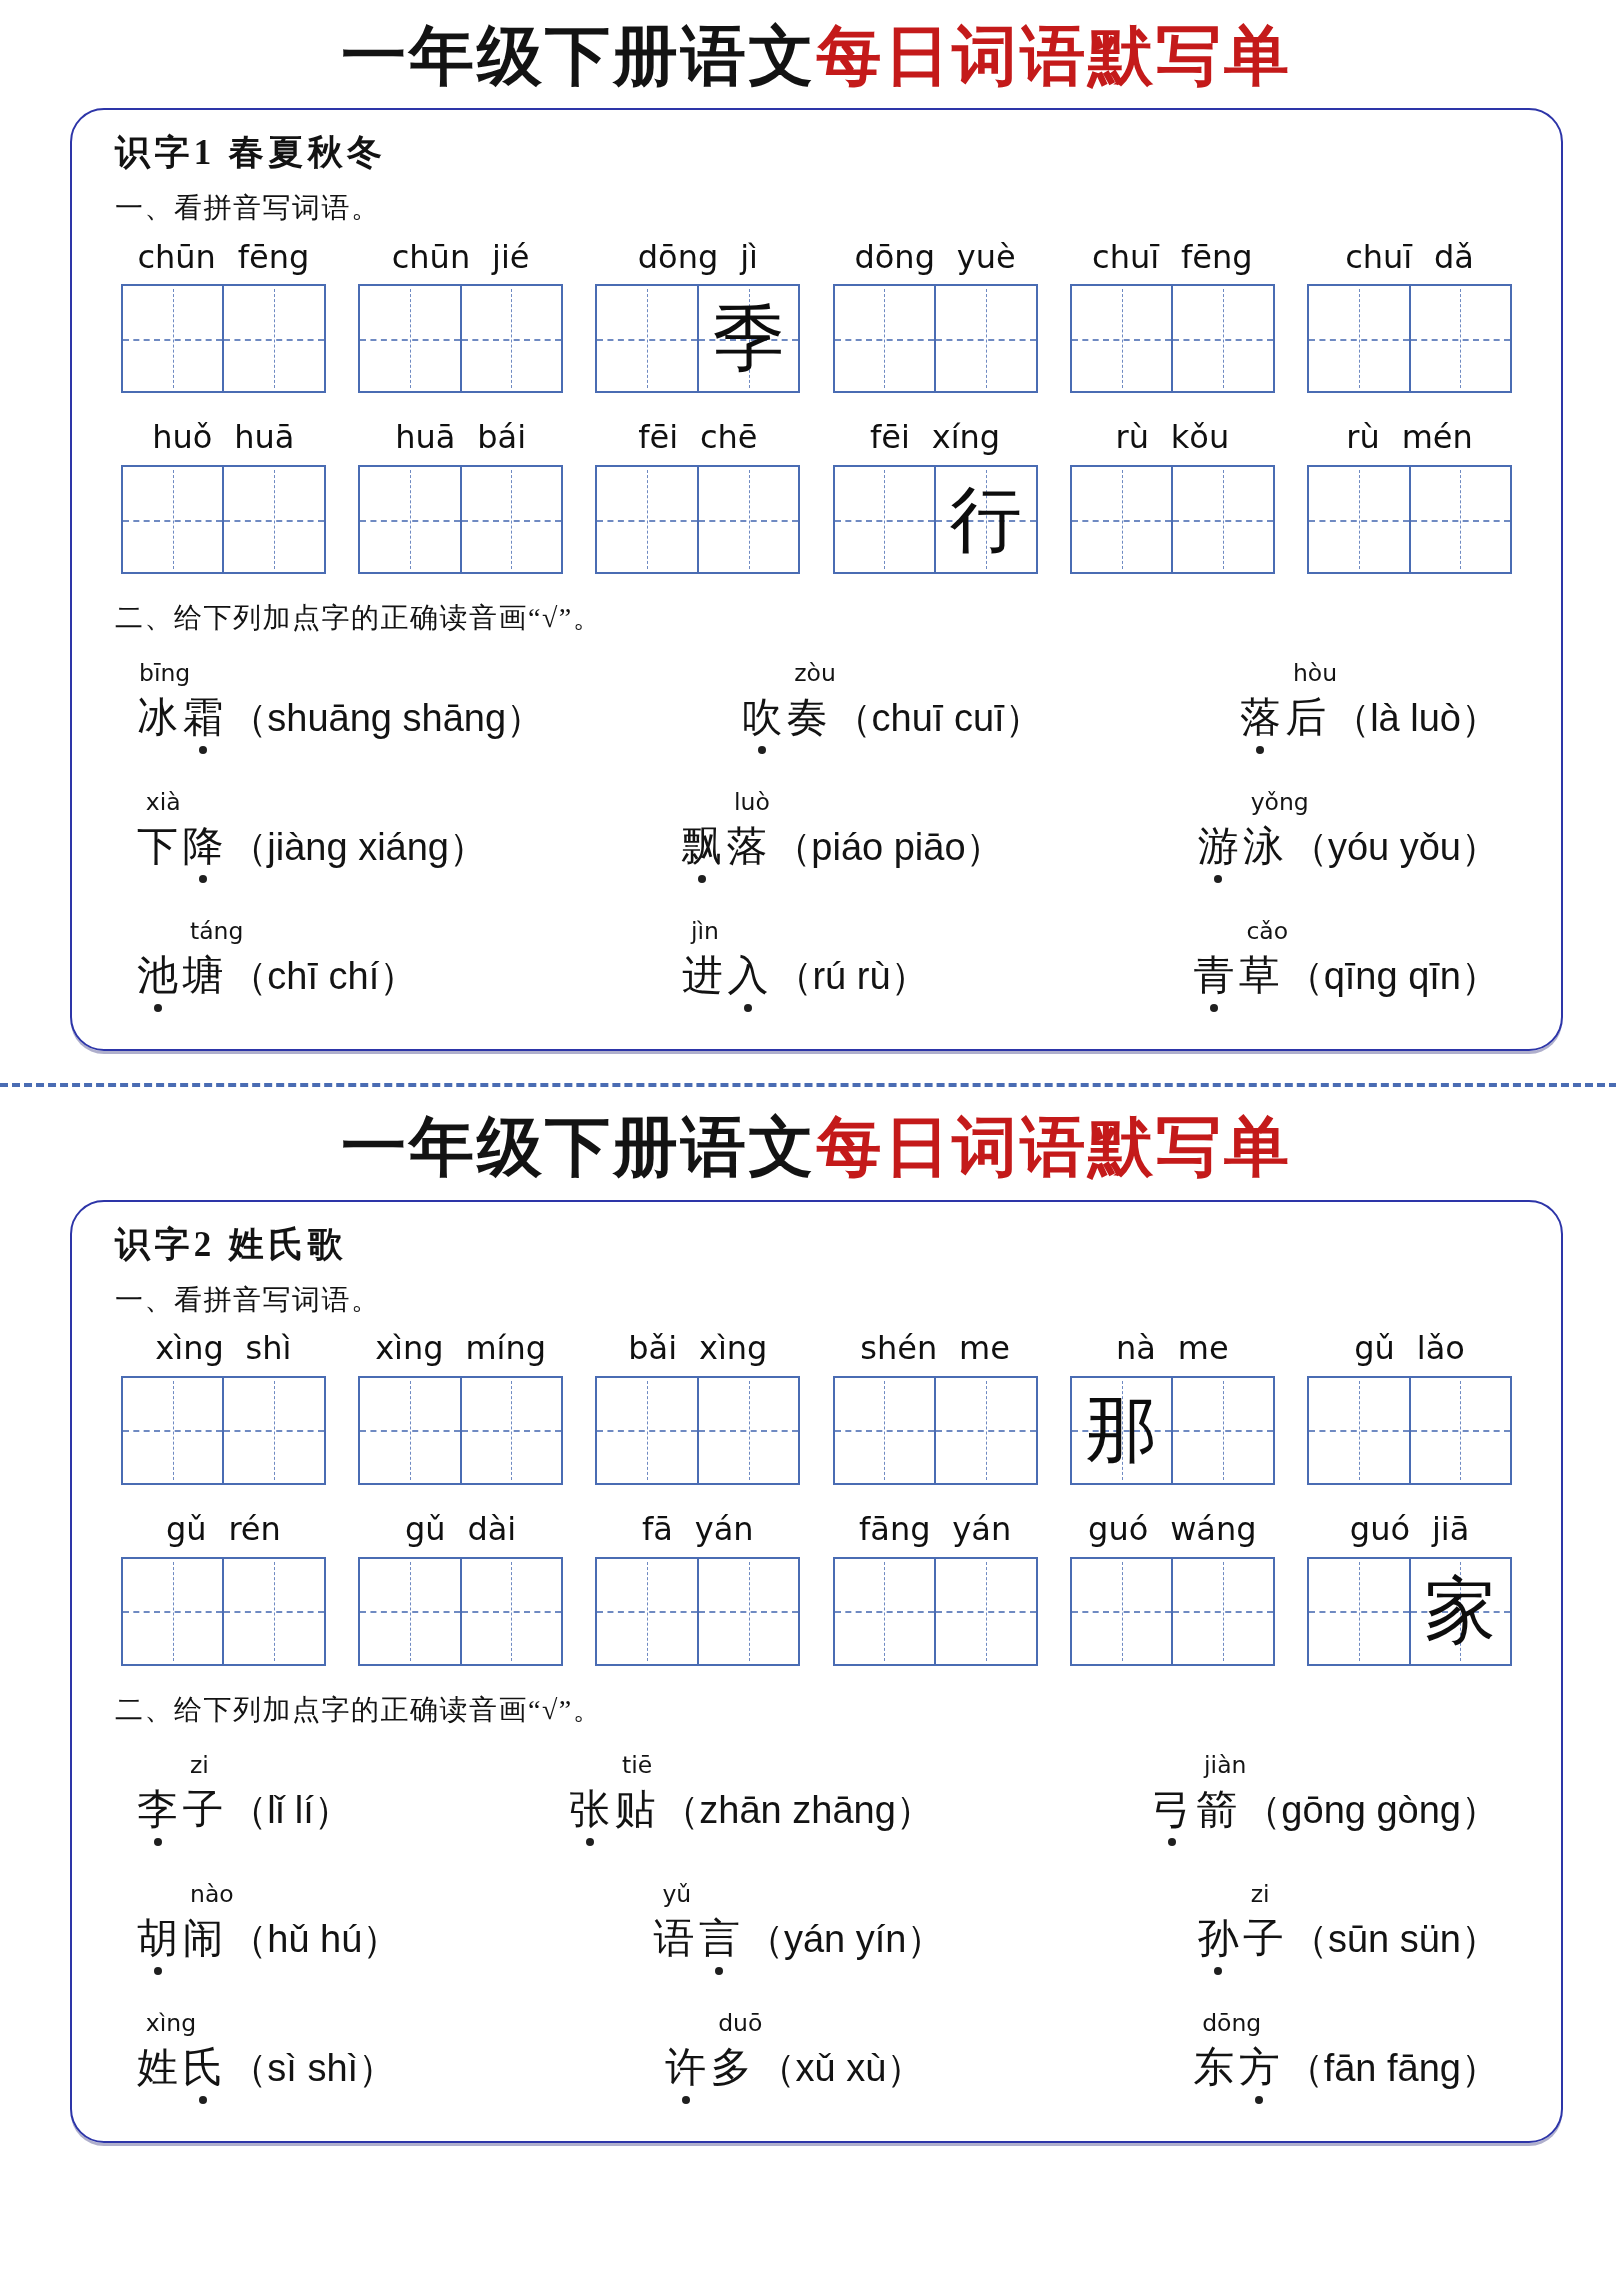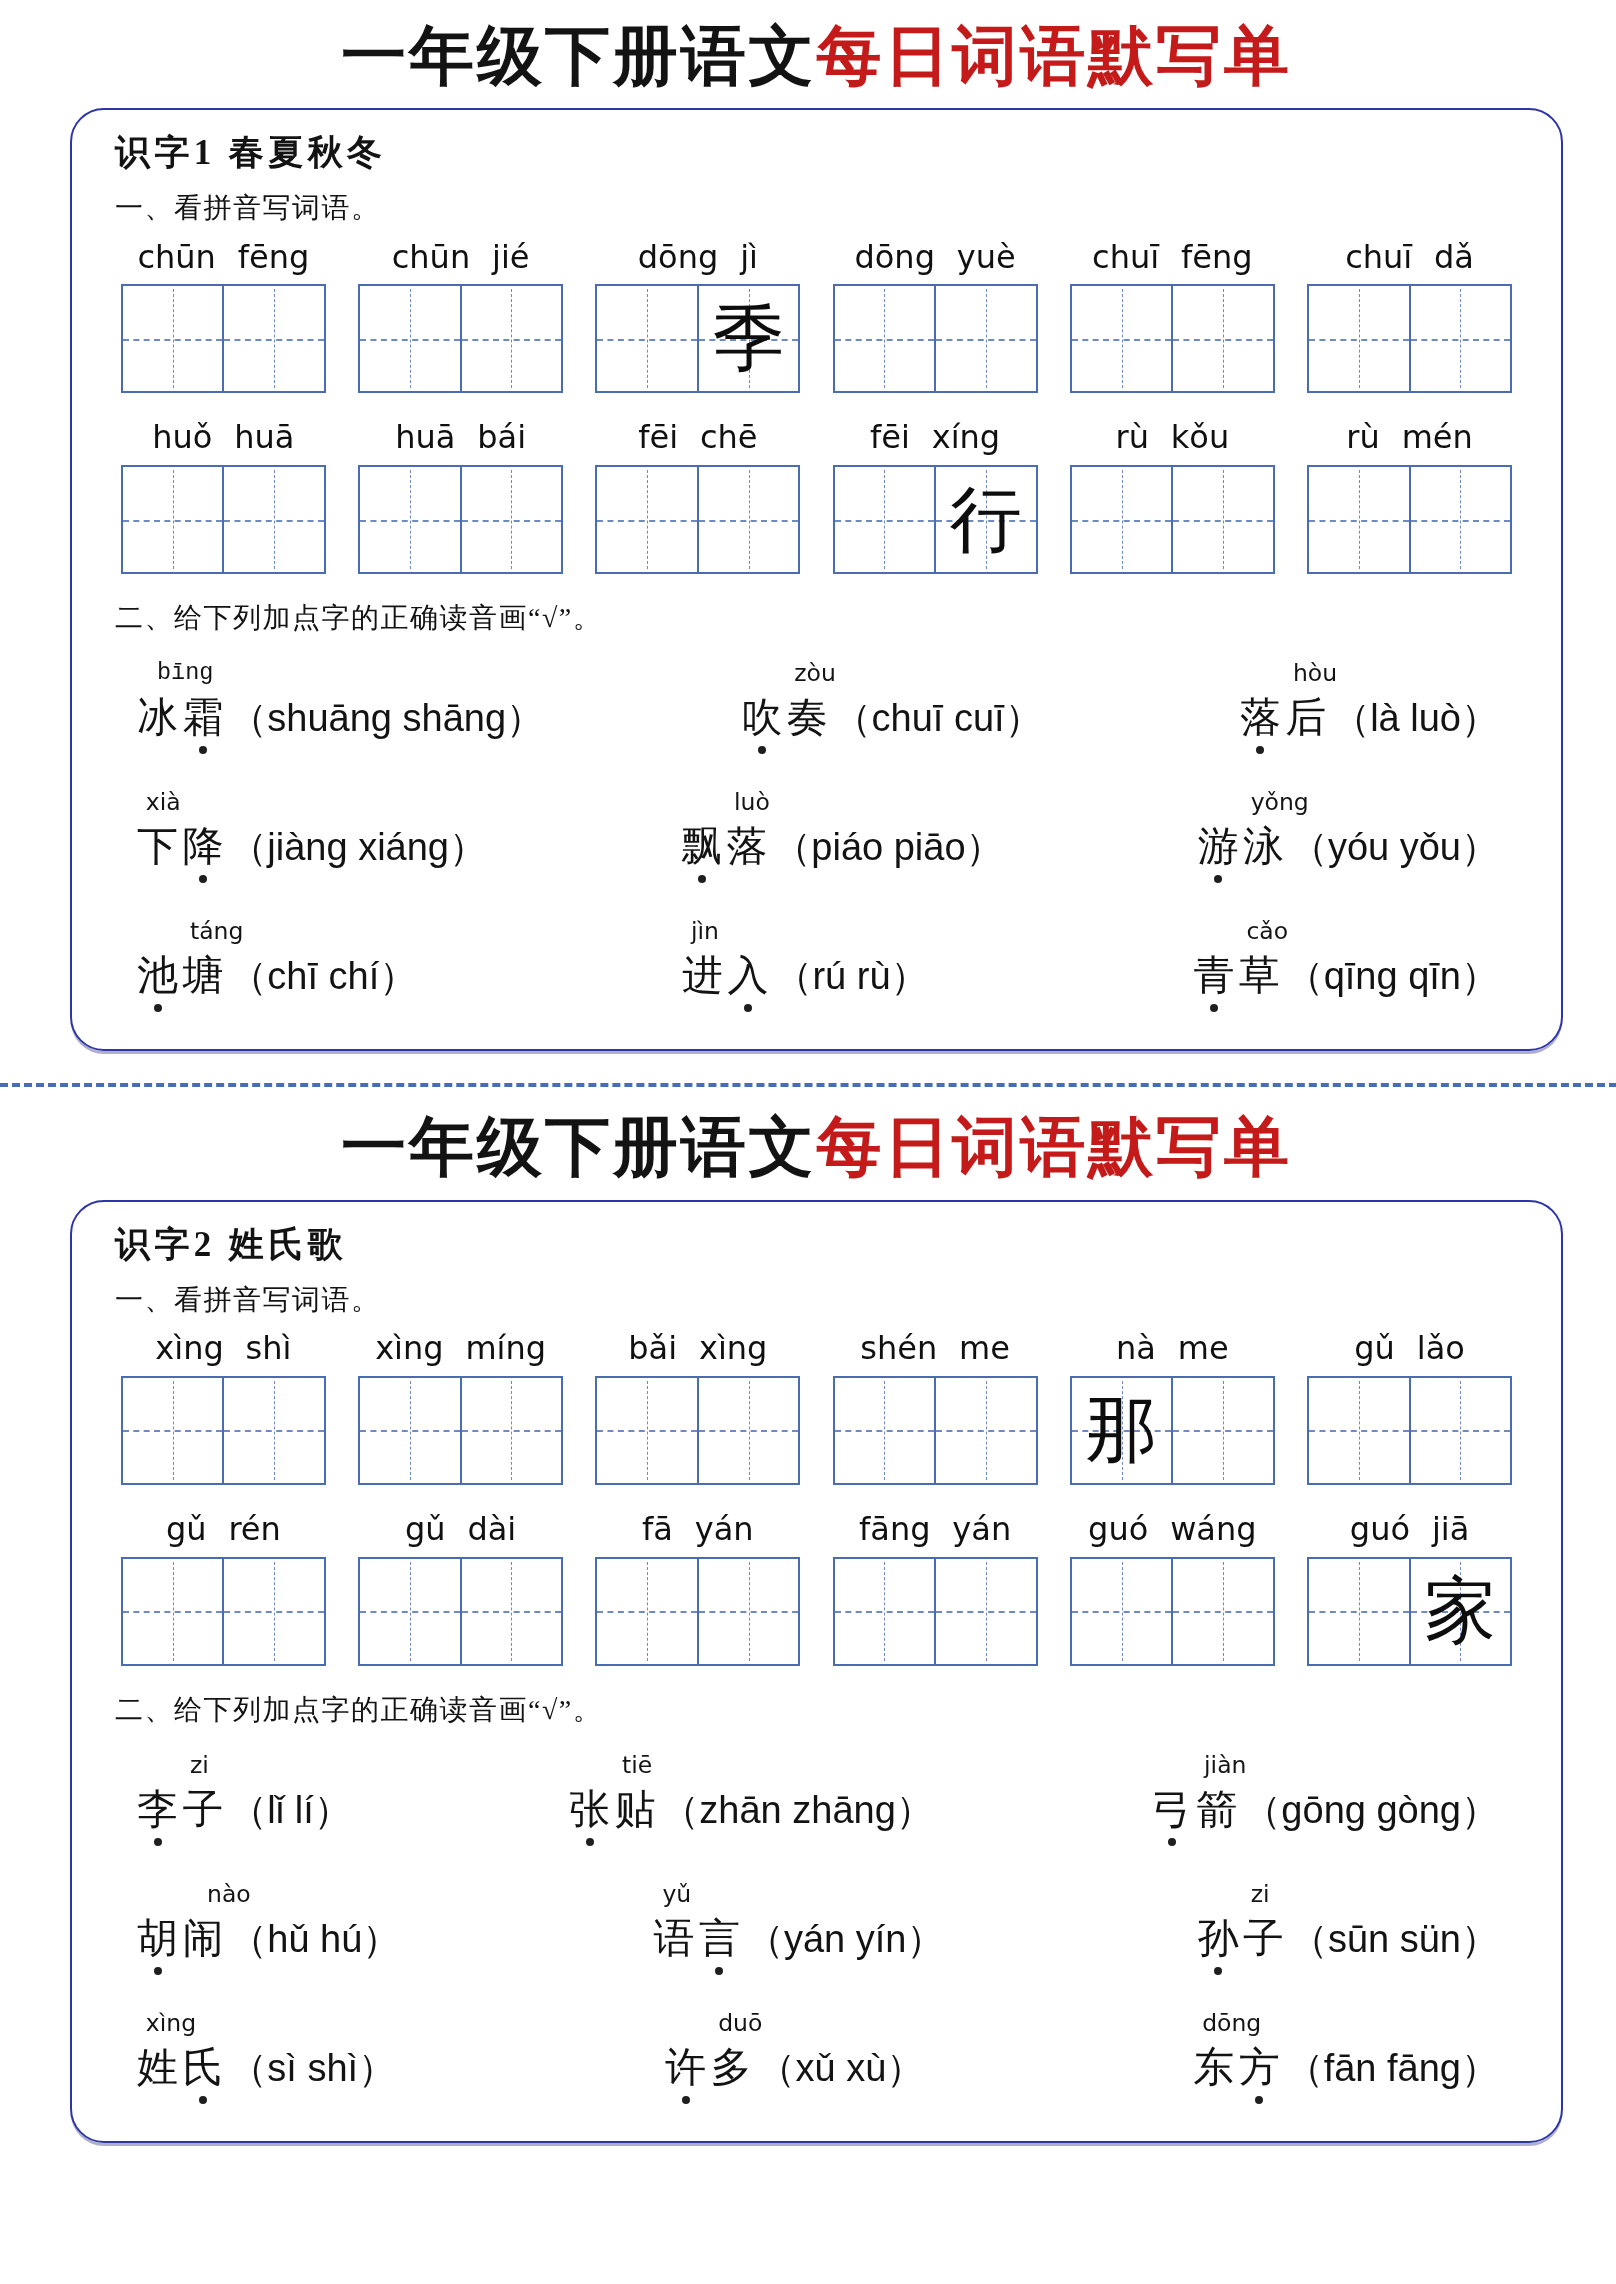--- a/index.html
+++ b/index.html
@@ -169,21 +169,21 @@
               <div class="grid">
                 <div class="cell"></div>
                 <div class="cell"></div>
               </div>
             </div>
           </div>
         </div>
       <div class="part-label part2">二、给下列加点字的正确读音画“√”。</div>
       <div>
           <div class="p2-row">
-            <div class="p2-item"><span class="hint" style="left: 20px; font-family: Liberation Mono, monospace;">bīng</span><span class="char">冰</span><span class="char dotted">霜</span><span class="opts">（shuāng shāng）</span></div>
+            <div class="p2-item"><span class="hint" style="left: 2px;">bīng</span><span class="char">冰</span><span class="char dotted">霜</span><span class="opts">（shuāng shāng）</span></div>
             <div class="p2-item"><span class="hint" style="left: 53px;">zòu</span><span class="char dotted">吹</span><span class="char">奏</span><span class="opts">（chuī cuī）</span></div>
             <div class="p2-item"><span class="hint" style="left: 53px;">hòu</span><span class="char dotted">落</span><span class="char">后</span><span class="opts">（là luò）</span></div>
           </div>
           <div class="p2-row">
             <div class="p2-item"><span class="hint" style="left: 8.8px;">xià</span><span class="char">下</span><span class="char dotted">降</span><span class="opts">（jiàng xiáng）</span></div>
             <div class="p2-item"><span class="hint" style="left: 53px;">luò</span><span class="char dotted">飘</span><span class="char">落</span><span class="opts">（piáo piāo）</span></div>
             <div class="p2-item"><span class="hint" style="left: 53px;">yǒng</span><span class="char dotted">游</span><span class="char">泳</span><span class="opts">（yóu yǒu）</span></div>
           </div>
           <div class="p2-row">
             <div class="p2-item"><span class="hint" style="left: 53px;">táng</span><span class="char dotted">池</span><span class="char">塘</span><span class="opts">（chī chí）</span></div>
@@ -294,21 +294,21 @@
           </div>
         </div>
       <div class="part-label part2">二、给下列加点字的正确读音画“√”。</div>
       <div>
           <div class="p2-row">
             <div class="p2-item"><span class="hint" style="left: 53px;">zi</span><span class="char dotted">李</span><span class="char">子</span><span class="opts">（lǐ lí）</span></div>
             <div class="p2-item"><span class="hint" style="left: 53px;">tiē</span><span class="char dotted">张</span><span class="char">贴</span><span class="opts">（zhān zhāng）</span></div>
             <div class="p2-item"><span class="hint" style="left: 53px;">jiàn</span><span class="char dotted">弓</span><span class="char">箭</span><span class="opts">（gōng gòng）</span></div>
           </div>
           <div class="p2-row">
-            <div class="p2-item"><span class="hint" style="left: 53px; margin-left: 17px;">nào</span><span class="char dotted">胡</span><span class="char">闹</span><span class="opts">（hǔ hú）</span></div>
+            <div class="p2-item"><span class="hint" style="left: 53px;">nào</span><span class="char dotted">胡</span><span class="char">闹</span><span class="opts">（hǔ hú）</span></div>
             <div class="p2-item"><span class="hint" style="left: 8.8px;">yǔ</span><span class="char">语</span><span class="char dotted">言</span><span class="opts">（yán yín）</span></div>
             <div class="p2-item"><span class="hint" style="left: 53px;">zi</span><span class="char dotted">孙</span><span class="char">子</span><span class="opts">（sūn sün）</span></div>
           </div>
           <div class="p2-row">
             <div class="p2-item"><span class="hint" style="left: 8.8px;">xìng</span><span class="char">姓</span><span class="char dotted">氏</span><span class="opts">（sì shì）</span></div>
             <div class="p2-item"><span class="hint" style="left: 53px; text-align: center;">duō</span><span class="char dotted">许</span><span class="char">多</span><span class="opts">（xǔ xù）</span></div>
             <div class="p2-item"><span class="hint" style="left: 8.8px;">dōng</span><span class="char">东</span><span class="char dotted">方</span><span class="opts">（fān fāng）</span></div>
           </div>
         </div>
     </div>

